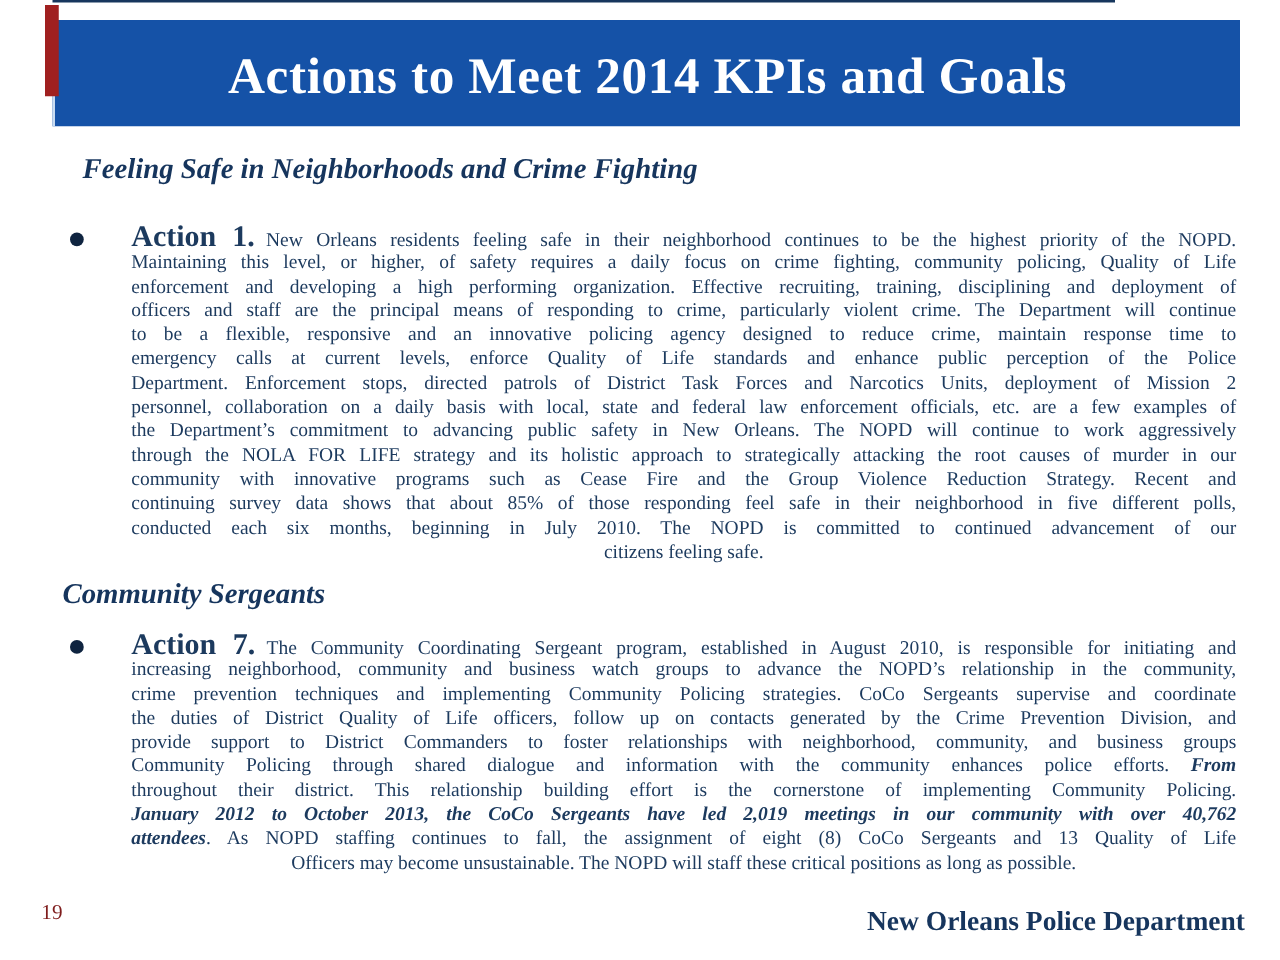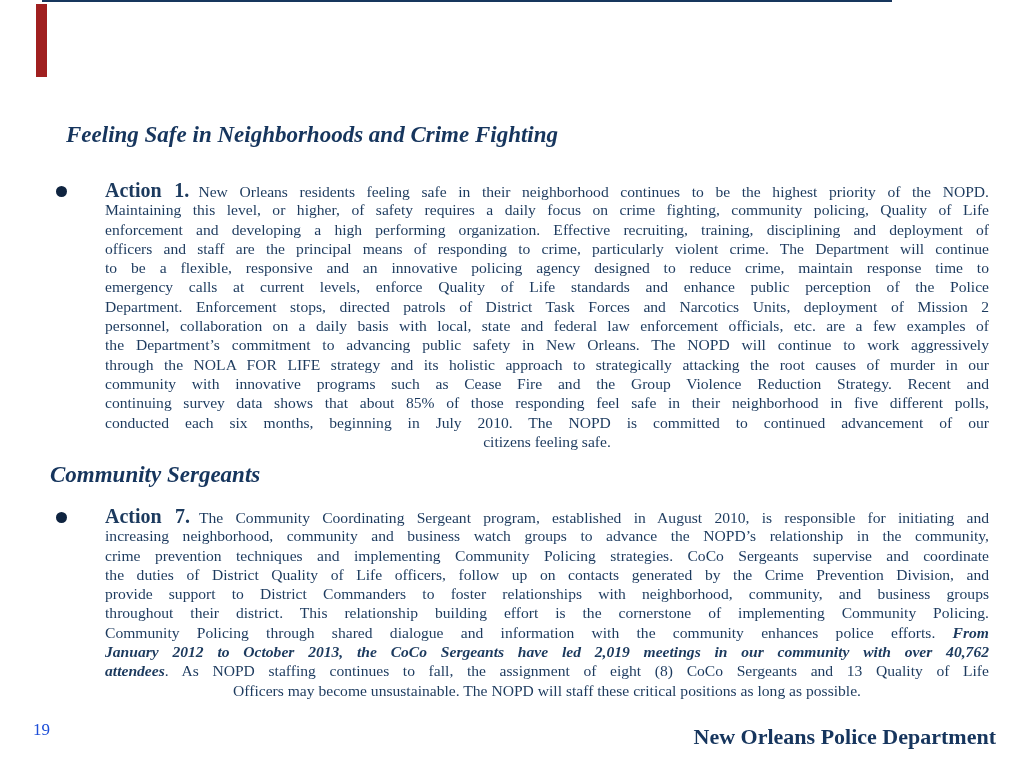--- a/index.html
+++ b/index.html
@@ -29,33 +29,36 @@
   .b1 { left: 56px; top: 186px; }
   .b2 { left: 56px; top: 512px; }
   .para {
     position: absolute; left: 105px; width: 884px;
     font-size: 15.6px; line-height: 19.3px; color: #1c3a5e;
   }
   .p1 { top: 181px; }
   .p2 { top: 507px; }
   .jline { text-align: justify; text-align-last: justify; text-justify: inter-word; height: 19.3px; }
   .lastline { text-align: center; height: 19.3px; }
-  .alabel { font-weight: bold; font-size: 20px; line-height: 19.3px; margin-right: 9px; }
+  .alabel { font-weight: bold; font-size: 24px; line-height: 19.3px; margin-right: 9px; }
   .bi { font-weight: bold; font-style: italic; }
-  .page-number { position: absolute; left: 33px; top: 720px; font-size: 17px; color: #1d4ed8; }
+  .page-number { position: absolute; left: 33px; top: 720px; font-size: 17px; color: #7f1d1d; }
   .org-footer { position: absolute; right: 28px; top: 724px; font-size: 22px; font-weight: bold; color: #16355d; white-space: nowrap; }
 </style>
 </head>
 <body>
 
 <div class="slide">
 
   <div class="top-line"></div>
   <div class="red-bar"></div>
 
+  <div class="banner">
+    <h1 class="banner-title">Actions to Meet 2014 KPIs and Goals</h1>
+  </div>
 
   <h2 class="section-heading h-feeling">Feeling Safe in Neighborhoods and Crime Fighting</h2>
 
   <span class="bullet b1"></span>
   <div class="para p1">
     <div class="jline"><span class="alabel">Action 1.</span><span>New Orleans residents feeling safe in their neighborhood continues to be the highest priority of the NOPD.</span></div>
     <div class="jline">Maintaining this level, or higher, of safety requires a daily focus on crime fighting, community policing, Quality of Life</div>
     <div class="jline">enforcement and developing a high performing organization. Effective recruiting, training, disciplining and deployment of</div>
     <div class="jline">officers and staff are the principal means of responding to crime, particularly violent crime. The Department will continue</div>
     <div class="jline">to be a flexible, responsive and an innovative policing agency designed to reduce crime, maintain response time to</div>
@@ -72,22 +75,22 @@
 
   <h2 class="section-heading h-community">Community Sergeants</h2>
 
   <span class="bullet b2"></span>
   <div class="para p2">
     <div class="jline"><span class="alabel">Action 7.</span><span>The Community Coordinating Sergeant program, established in August 2010, is responsible for initiating and</span></div>
     <div class="jline">increasing neighborhood, community and business watch groups to advance the NOPD’s relationship in the community,</div>
     <div class="jline">crime prevention techniques and implementing Community Policing strategies. CoCo Sergeants supervise and coordinate</div>
     <div class="jline">the duties of District Quality of Life officers, follow up on contacts generated by the Crime Prevention Division, and</div>
     <div class="jline">provide support to District Commanders to foster relationships with neighborhood, community, and business groups</div>
+    <div class="jline"><span>Community Policing through shared dialogue and information with the community enhances police efforts. </span><span class="bi">From</span></div>
     <div class="jline">throughout their district. This relationship building effort is the cornerstone of implementing Community Policing.</div>
-    <div class="jline"><span>Community Policing through shared dialogue and information with the community enhances police efforts. </span><span class="bi">From</span></div>
     <div class="jline bi">January 2012 to October 2013, the CoCo Sergeants have led 2,019 meetings in our community with over 40,762</div>
     <div class="jline"><span class="bi">attendees</span><span>. As NOPD staffing continues to fall, the assignment of eight (8) CoCo Sergeants and 13 Quality of Life</span></div>
     <div class="lastline">Officers may become unsustainable. The NOPD will staff these critical positions as long as possible.</div>
   </div>
 
   <div class="page-number">19</div>
   <div class="org-footer">New Orleans Police Department</div>
 
 </div>
 

